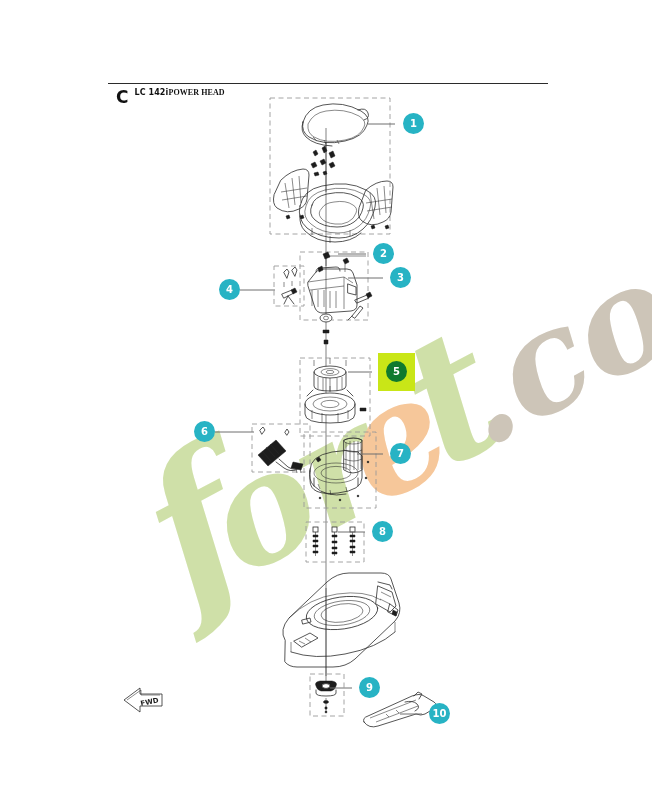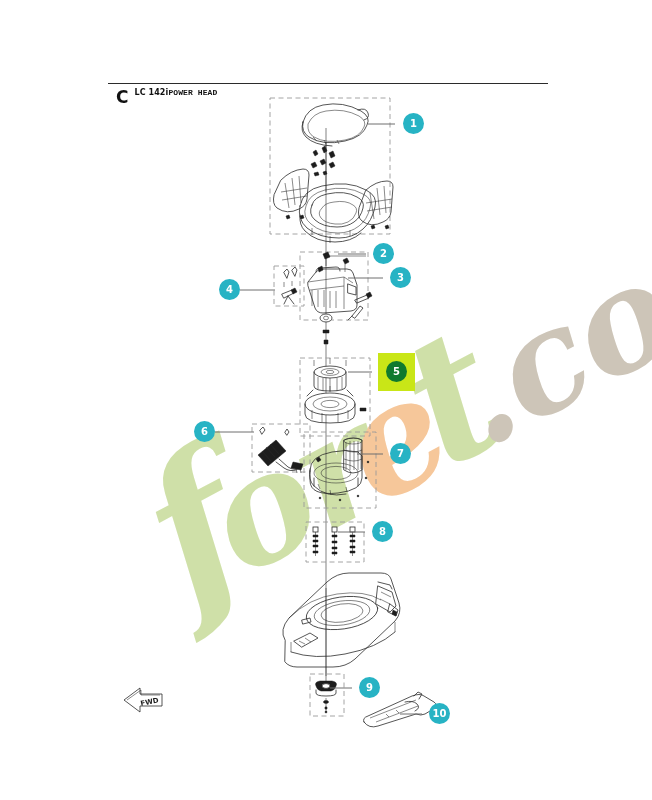--- a/index.html
+++ b/index.html
@@ -66,21 +66,21 @@
   }
   #model-name {
     font-family: "DejaVu Sans", sans-serif;
     font-weight: bold;
     font-size: 8px;
     line-height: 9.5px;
     letter-spacing: 0.1px;
     color: #111111;
   }
   #section-name {
-    font-family: Liberation Mono, monospace;
+    font-family: Liberation Serif, serif;
     font-weight: bold;
     font-size: 8px;
     line-height: 9.5px;
     letter-spacing: 0.1px;
     color: #111111;
   }
 
   
   #diagram-svg {
     position: absolute;

